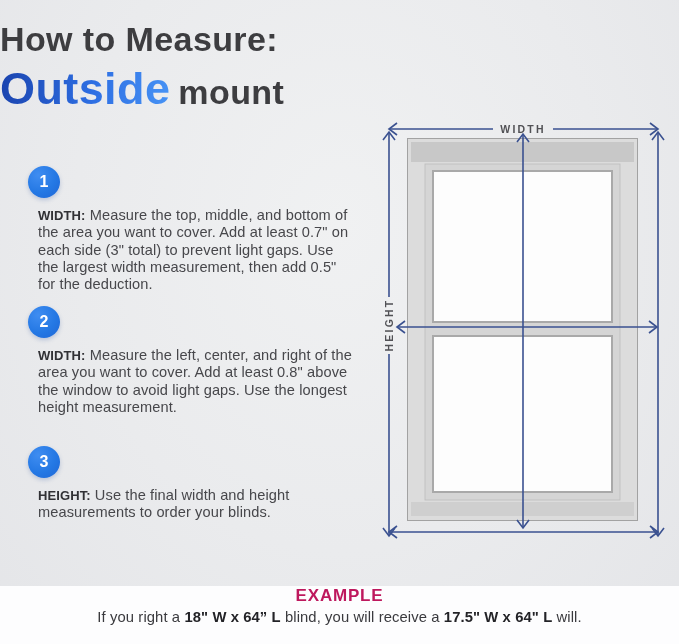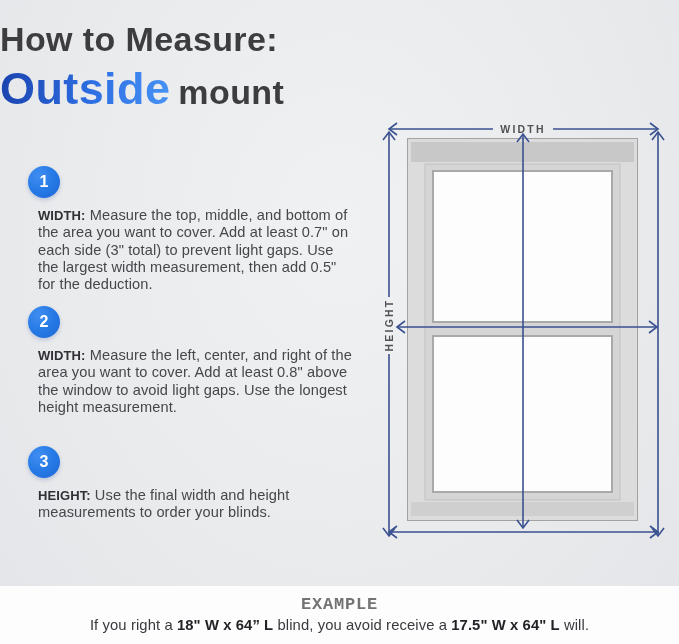--- a/index.html
+++ b/index.html
@@ -44,21 +44,21 @@
   .dlabel {
     font-family:"Liberation Sans", sans-serif;
     font-size:10.5px; font-weight:700; letter-spacing:2.2px; fill:#515155;
   }
 
   
   .example {
     position:absolute; left:0; top:586px; width:679px; height:58px;
     background:#fdfdfe; text-align:center;
   }
-  .example-heading { margin-top:9px; font-size:17px; font-weight:700; color:#737373; letter-spacing:0.8px;font-family:Liberation Mono, monospace; }
+  .example-heading { font-size:17px; font-weight:700; color:#be185d; letter-spacing:0.8px; }
   .example-sentence { margin-top:3px; font-size:14.8px; color:#3a3a3e; letter-spacing:0.1px; }
   .example-sentence b { font-weight:700; color:#232327; }
 </style>
 </head>
 <body>
 
 <div class="page">
 
   <div class="header">
     <div class="title-line1">How to Measure:</div>
@@ -133,16 +133,16 @@
         </g>
       </g>
 
       <text class="dlabel" x="150" y="26" text-anchor="middle">WIDTH</text>
       <text class="dlabel" transform="translate(20 218) rotate(-90)" x="0" y="0" text-anchor="middle">HEIGHT</text>
     </svg>
   </div>
 
   <div class="example">
     <div class="example-heading">EXAMPLE</div>
-    <p class="example-sentence"><span>If you right a </span><b>18" W x 64” L</b><span> blind, you avoid receive a </span><b>17.5" W x 64" L</b><span> will.</span></p>
+    <p class="example-sentence"><span>If you right a </span><b>18" W x 64” L</b><span> blind, you will receive a </span><b>17.5" W x 64" L</b><span> will.</span></p>
   </div>
 
 </div>
 
 </body></html>

